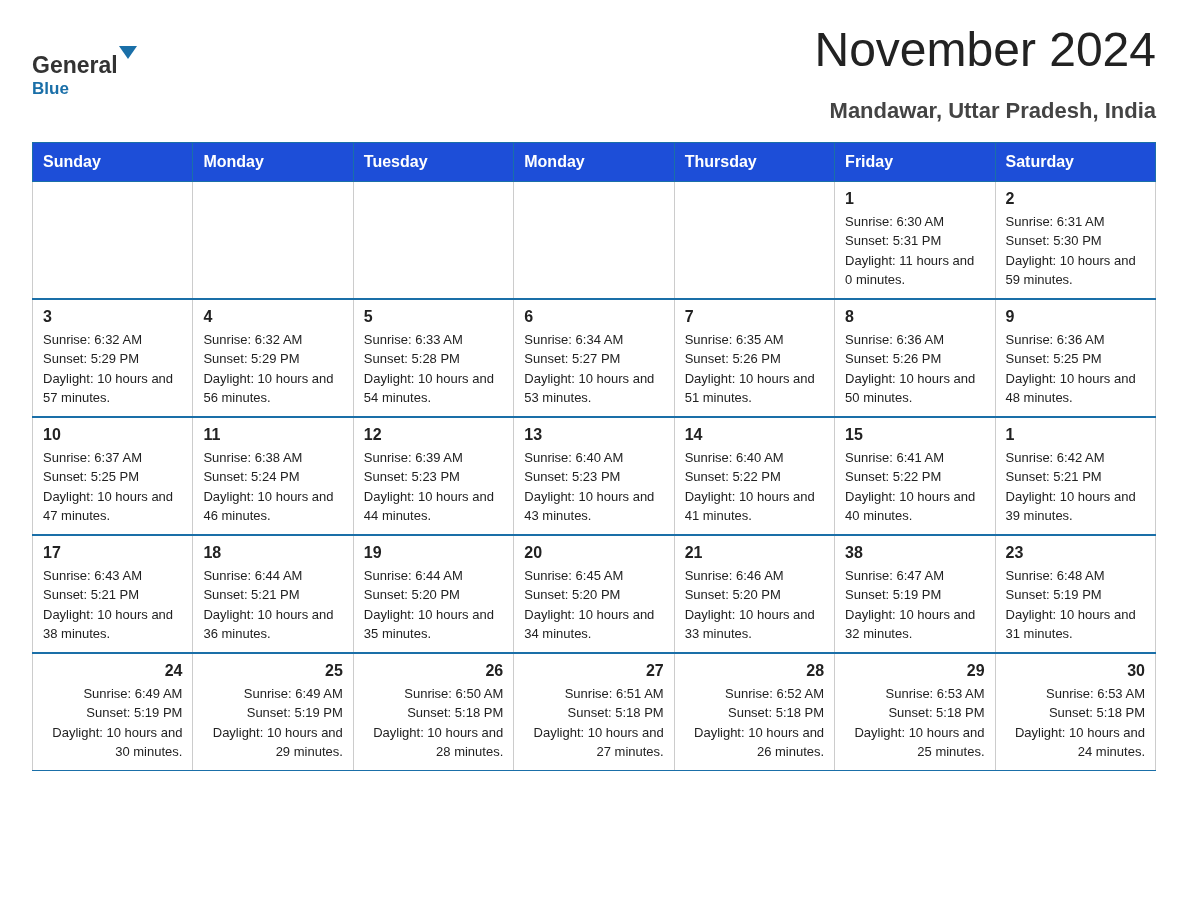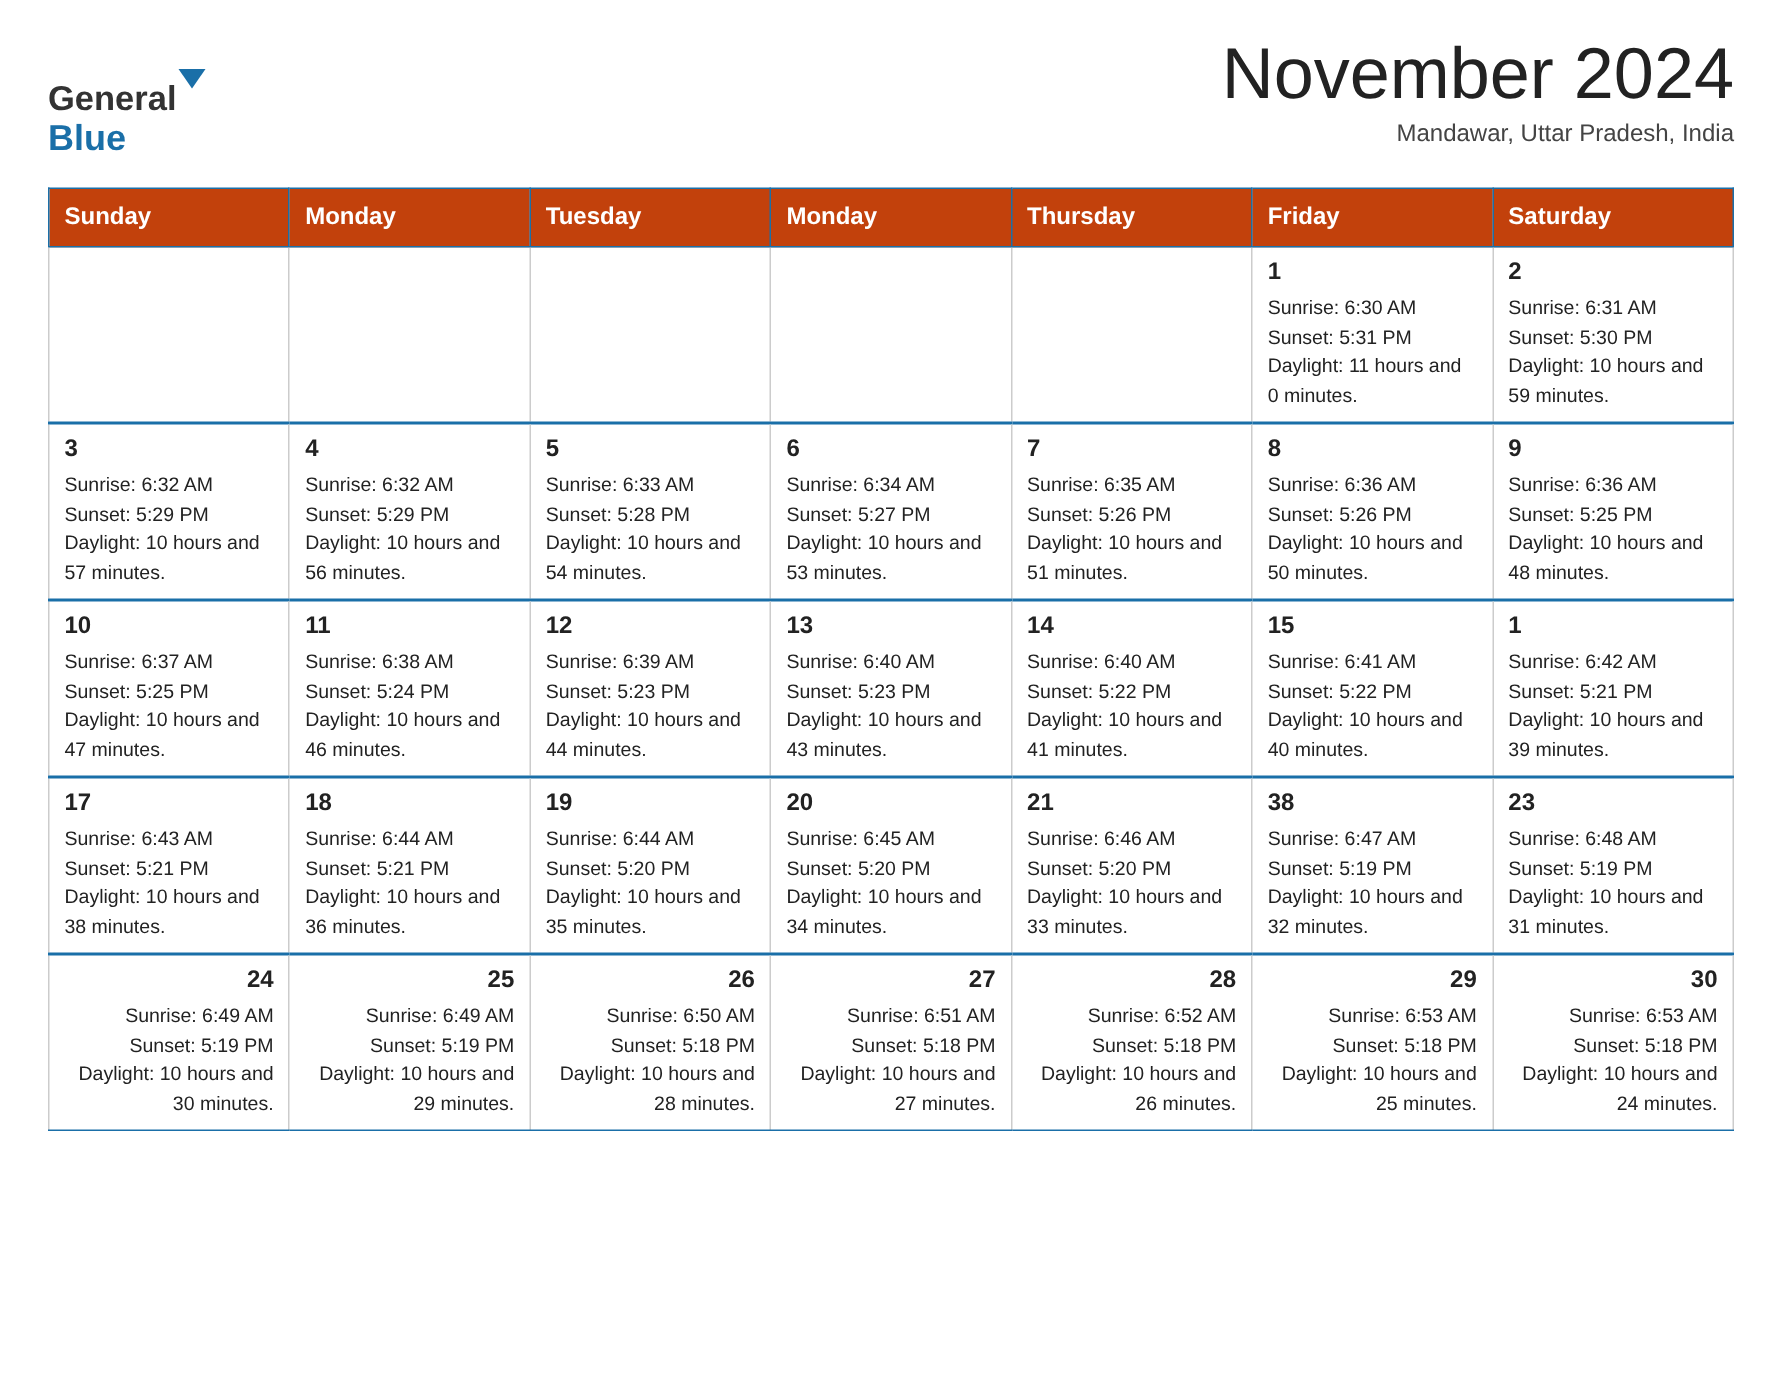--- a/index.html
+++ b/index.html
@@ -25,32 +25,32 @@
     .title-block {
       text-align: right;
     }
     .title-block h1 {
       font-size: 48px;
       font-weight: normal;
       color: #222;
       line-height: 1.1;
     }
     .title-block h2 {
-      font-size: 16px;
-      font-weight: normal;
+      font-size: 22px;
+      font-weight: bold;
       color: #444;
-      margin-top: 4px;
+      margin-top: 21px;
     }
     .calendar {
       width: 100%;
       border-collapse: collapse;
       border: 1.5px solid #1a6fa8;
     }
     .calendar th {
-      background-color: #c2410c;
+      background-color: #1d4ed8;
       color: #fff;
       font-size: 16px;
       font-weight: bold;
       padding: 10px 10px;
       text-align: left;
       border: 1px solid #1a6fa8;
     }
     .calendar td {
       vertical-align: top;
       padding: 8px 10px;
@@ -95,21 +95,21 @@
       display: inline-block;
       width: 0;
       height: 0;
       border-left: 9px solid transparent;
       border-right: 9px solid transparent;
       border-top: 13px solid #1a6fa8;
       margin-bottom: -2px;
       margin-left: 1px;
     }
     .logo-text-blue {
-      font-size: 24px;
+      font-size: 17px;
       font-weight: bold;
       color: #1a6fa8;
     }
   </style>
 </head>
 <body>
 
 <div class="header">
   <div class="logo">
     <div class="logo-row">

